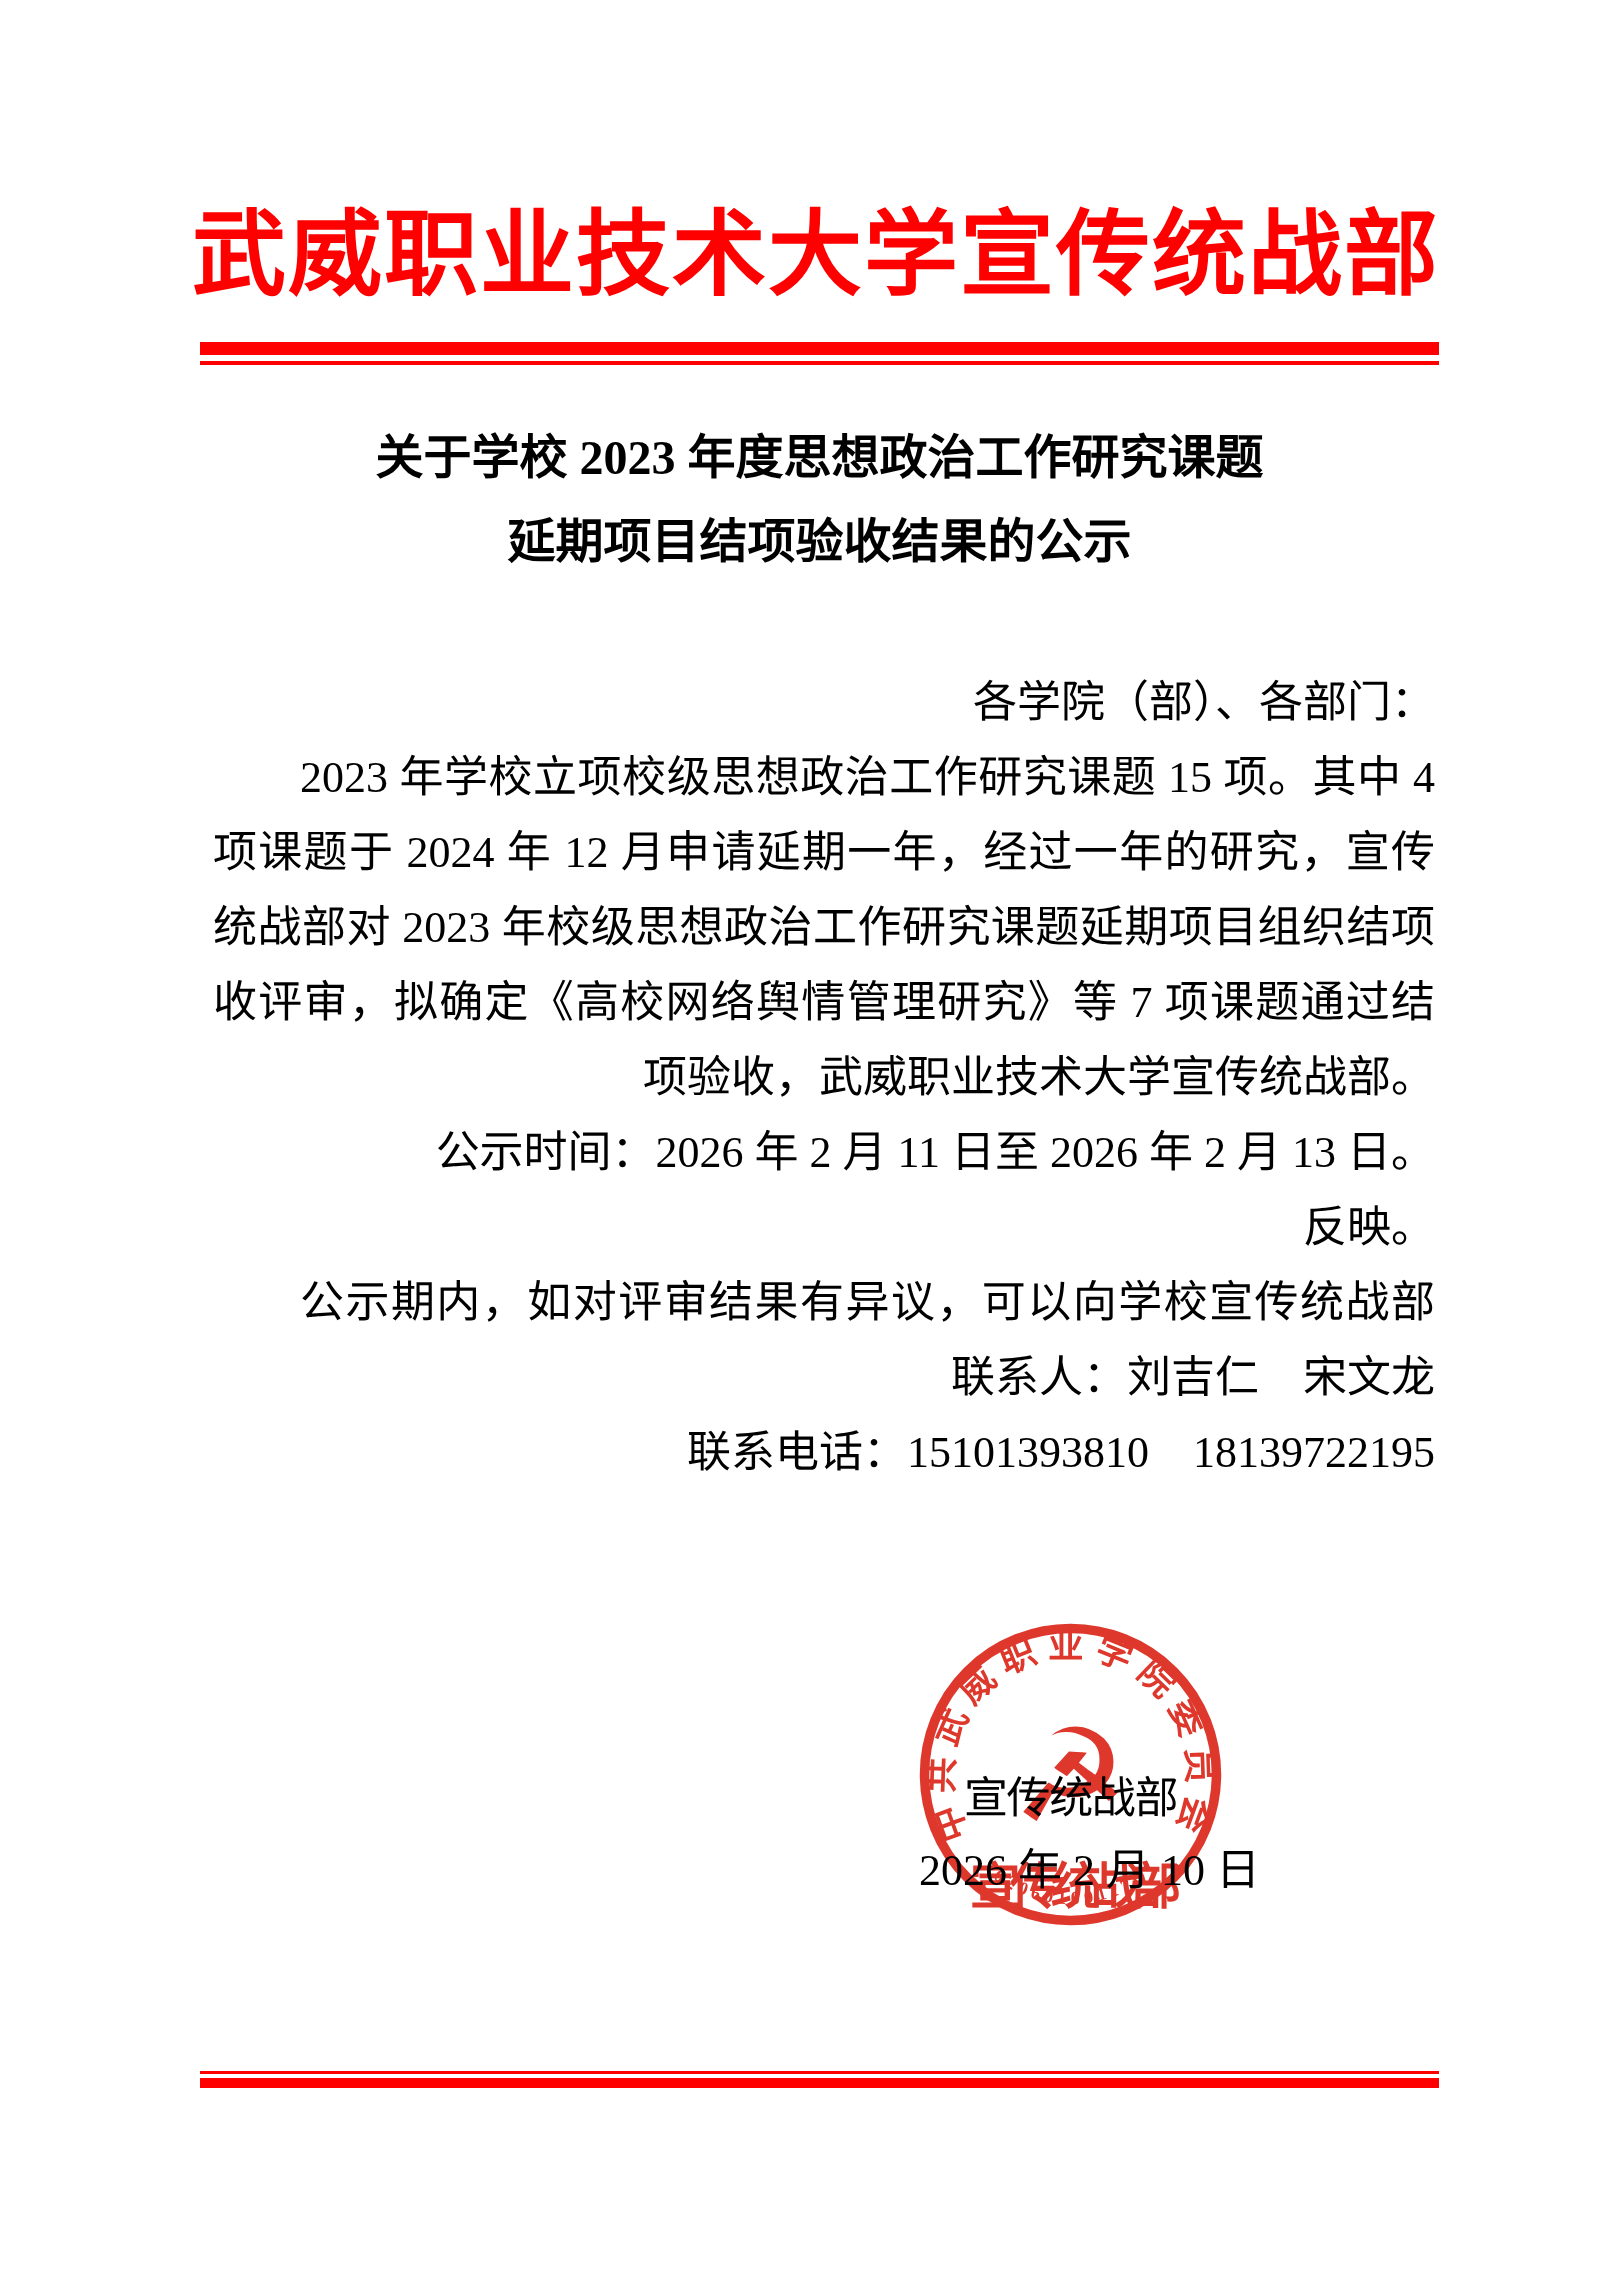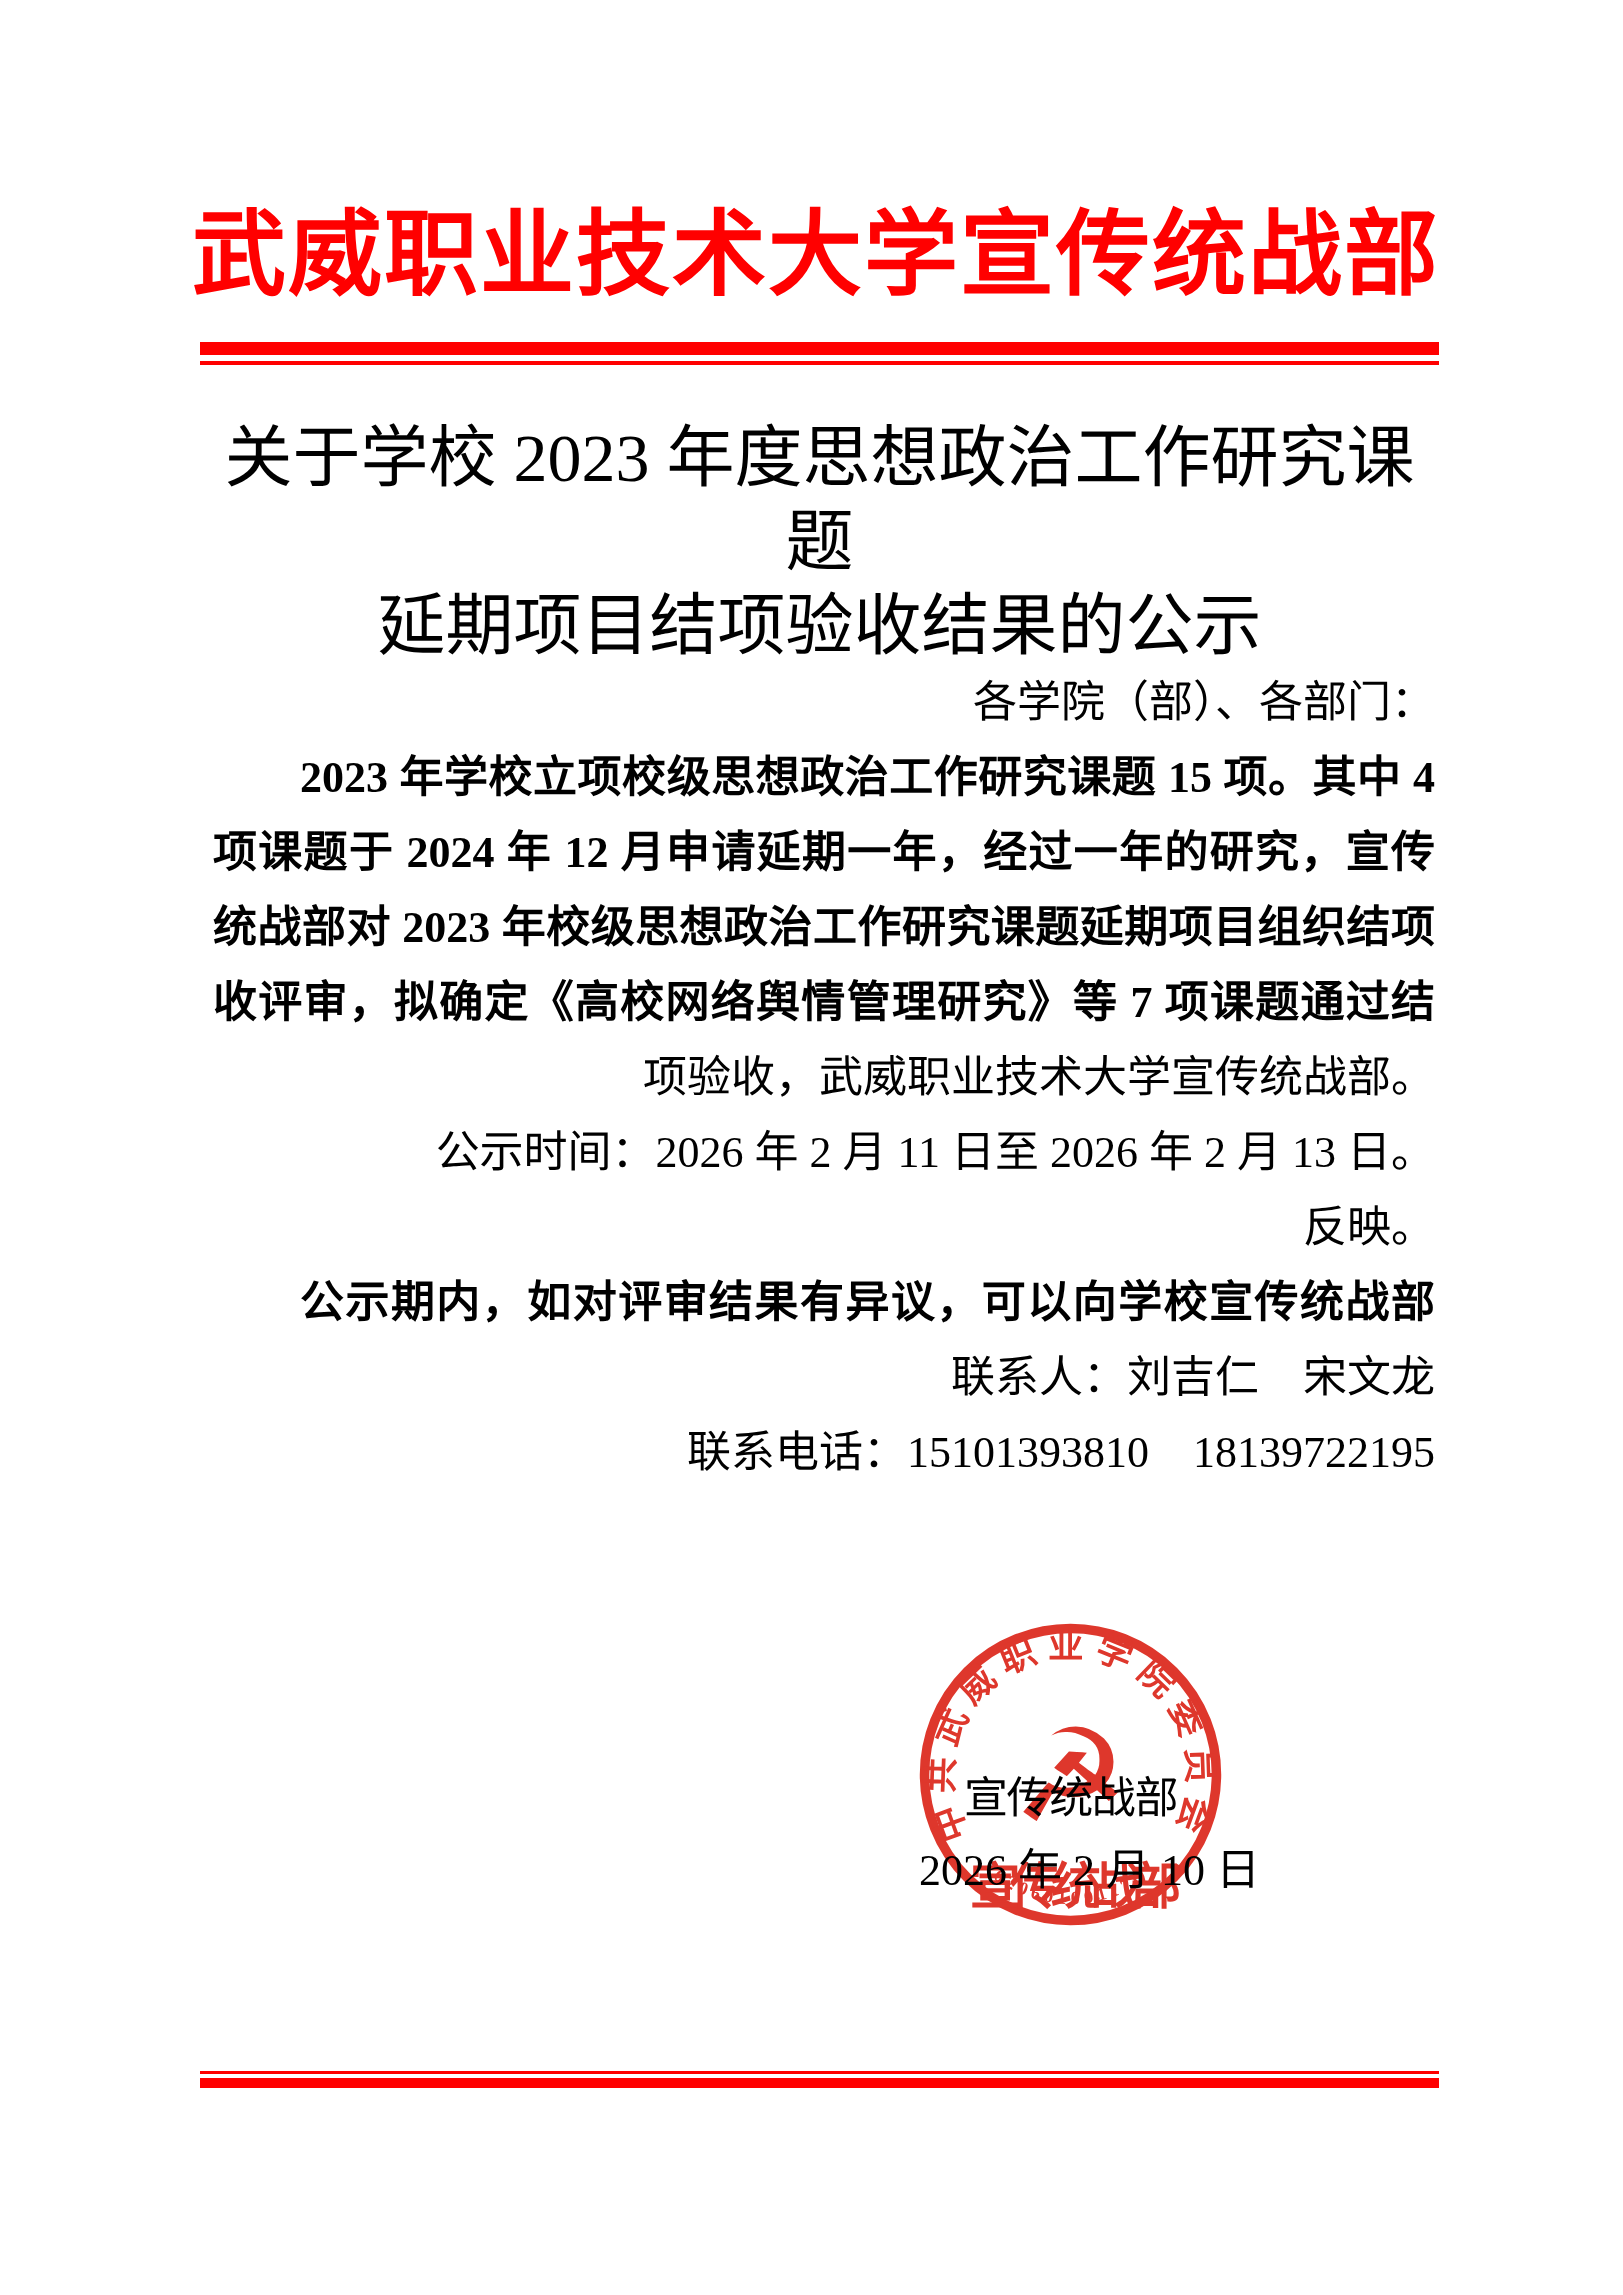--- a/index.html
+++ b/index.html
@@ -30,34 +30,34 @@
   .rule-top .bar-thin{height:4.1px;}
   .rule-bottom{top:2071px;}
   .rule-bottom .bar-thin{height:3.4px;margin-bottom:3.4px;}
   .rule-bottom .bar-thick{height:10.2px;}
   
   .doc-title{
     position:absolute;
     top:416px;left:200px;width:1239px;
     margin:0;
     text-align:center;
-    font-size:68px;
+    font-size:48px;
     line-height:84px;
-    font-weight:normal;
+    font-weight:bold;
     color:#000;
   }
   
   .body-text{
     position:absolute;
     left:213px;top:665px;width:1222px;
     font-size:44px;
     line-height:75px;
   }
   .line{text-align:right;}
-  .line.fill{text-align:justify;text-align-last:justify;font-weight:bold;}
+  .line.fill{text-align:justify;text-align-last:justify;}
   .line.indent{text-indent:87px;}
   
   .stamp{
     position:absolute;
     left:915px;top:1619px;
     width:311px;height:311px;
     opacity:.94;
     z-index:1;
   }
   .stamp text{font-family:"Liberation Serif","DejaVu Serif",serif;font-weight:bold;fill:#dc2b1f;}

